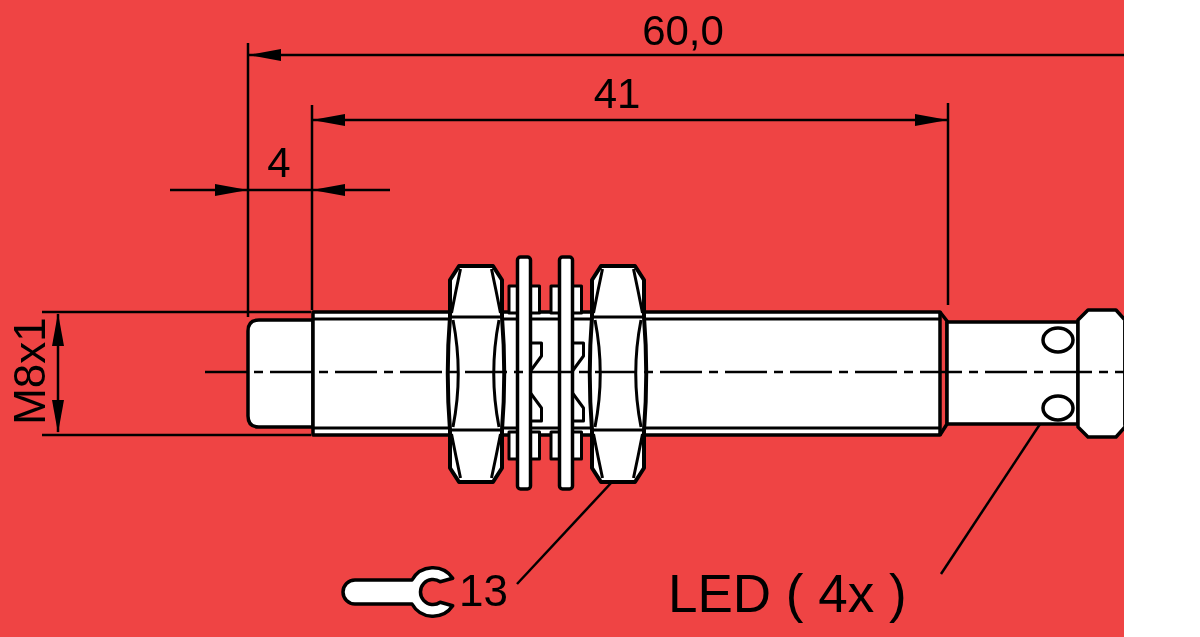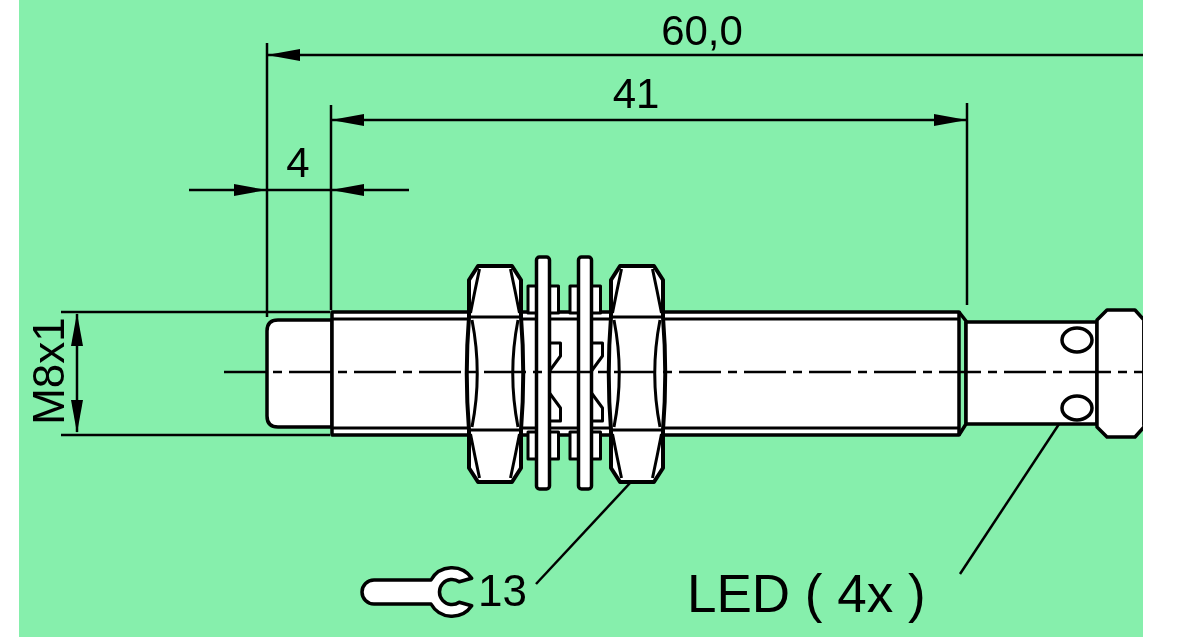--- a/index.html
+++ b/index.html
@@ -1,22 +1,21 @@
 <!DOCTYPE html>
 <html><head>
 <meta charset="utf-8">
 <style>
   html, body { margin: 0; padding: 0; background: #ffffff; }
   .canvas {
     position: relative;
     width: 1124px; height: 637px;
-    background: #86efac;
+    background: #ef4444;
     font-family: "Liberation Sans", sans-serif;
     overflow: hidden;
-    margin-left: 19px;
   }
   svg text {
     font-family: "Liberation Sans", sans-serif;
   }
 </style>
 </head>
 <body>
 
 <div class="canvas">
 <svg width="1200" height="637" viewBox="0 0 1200 637">

